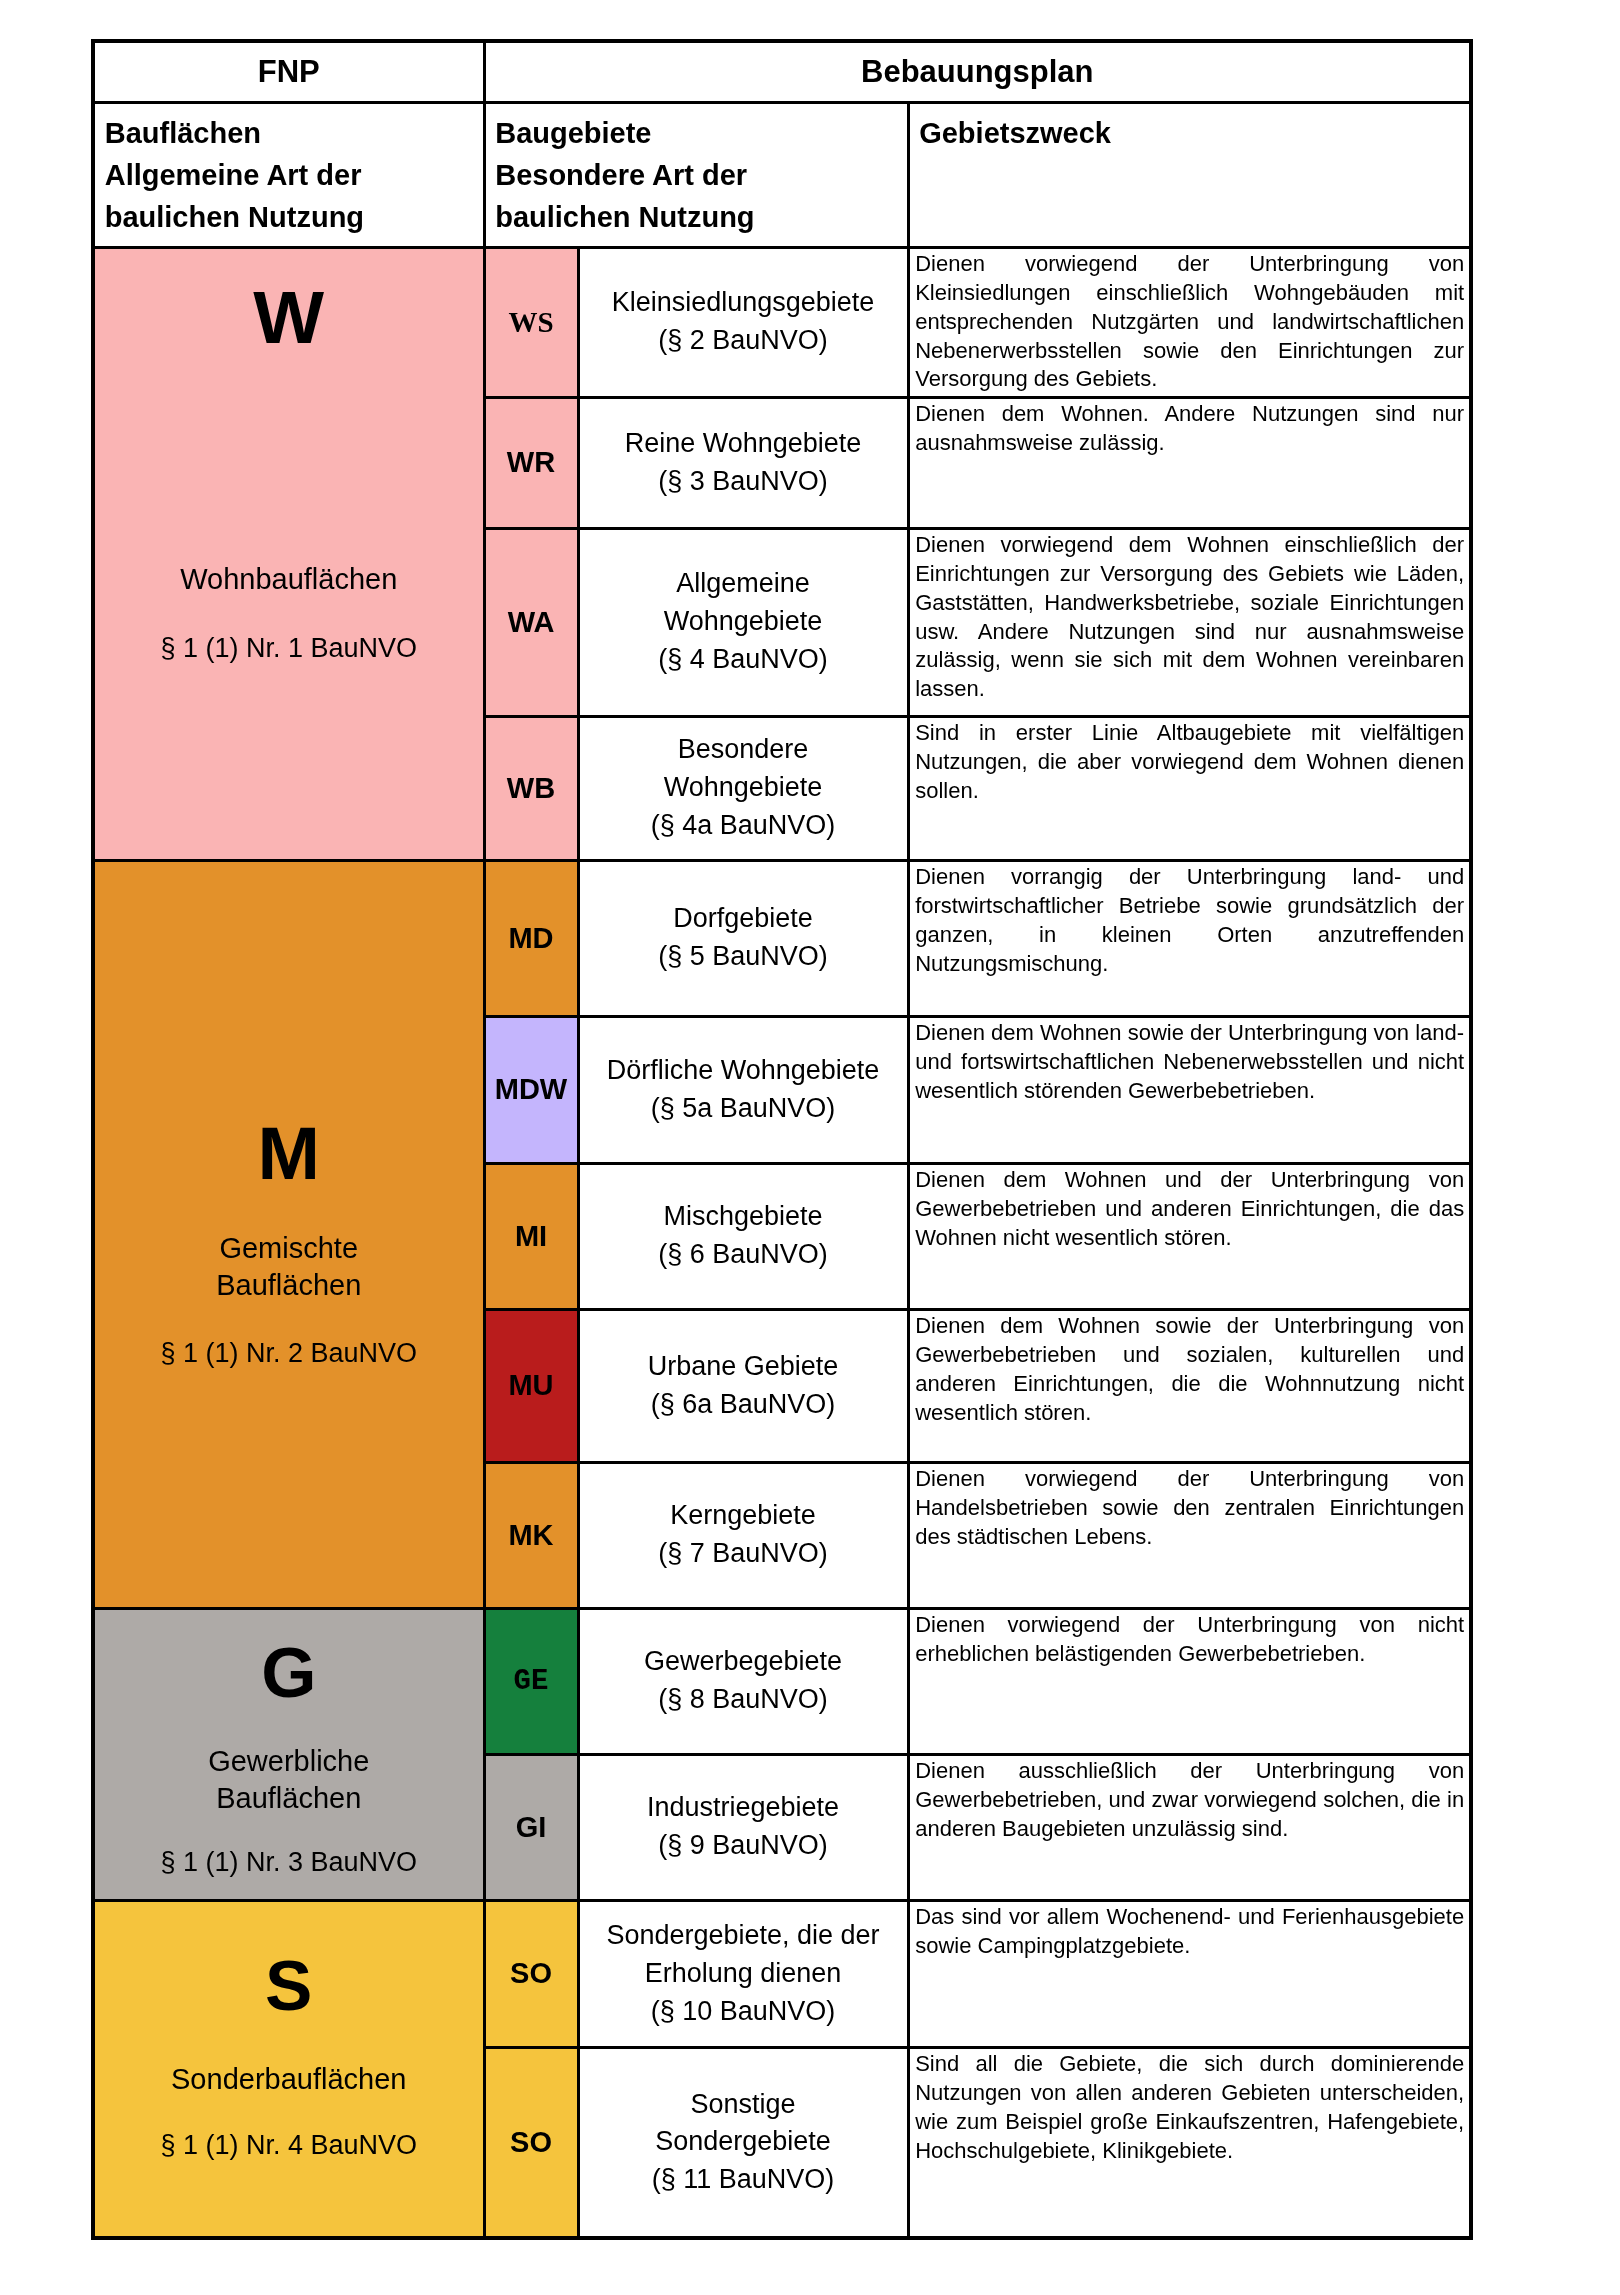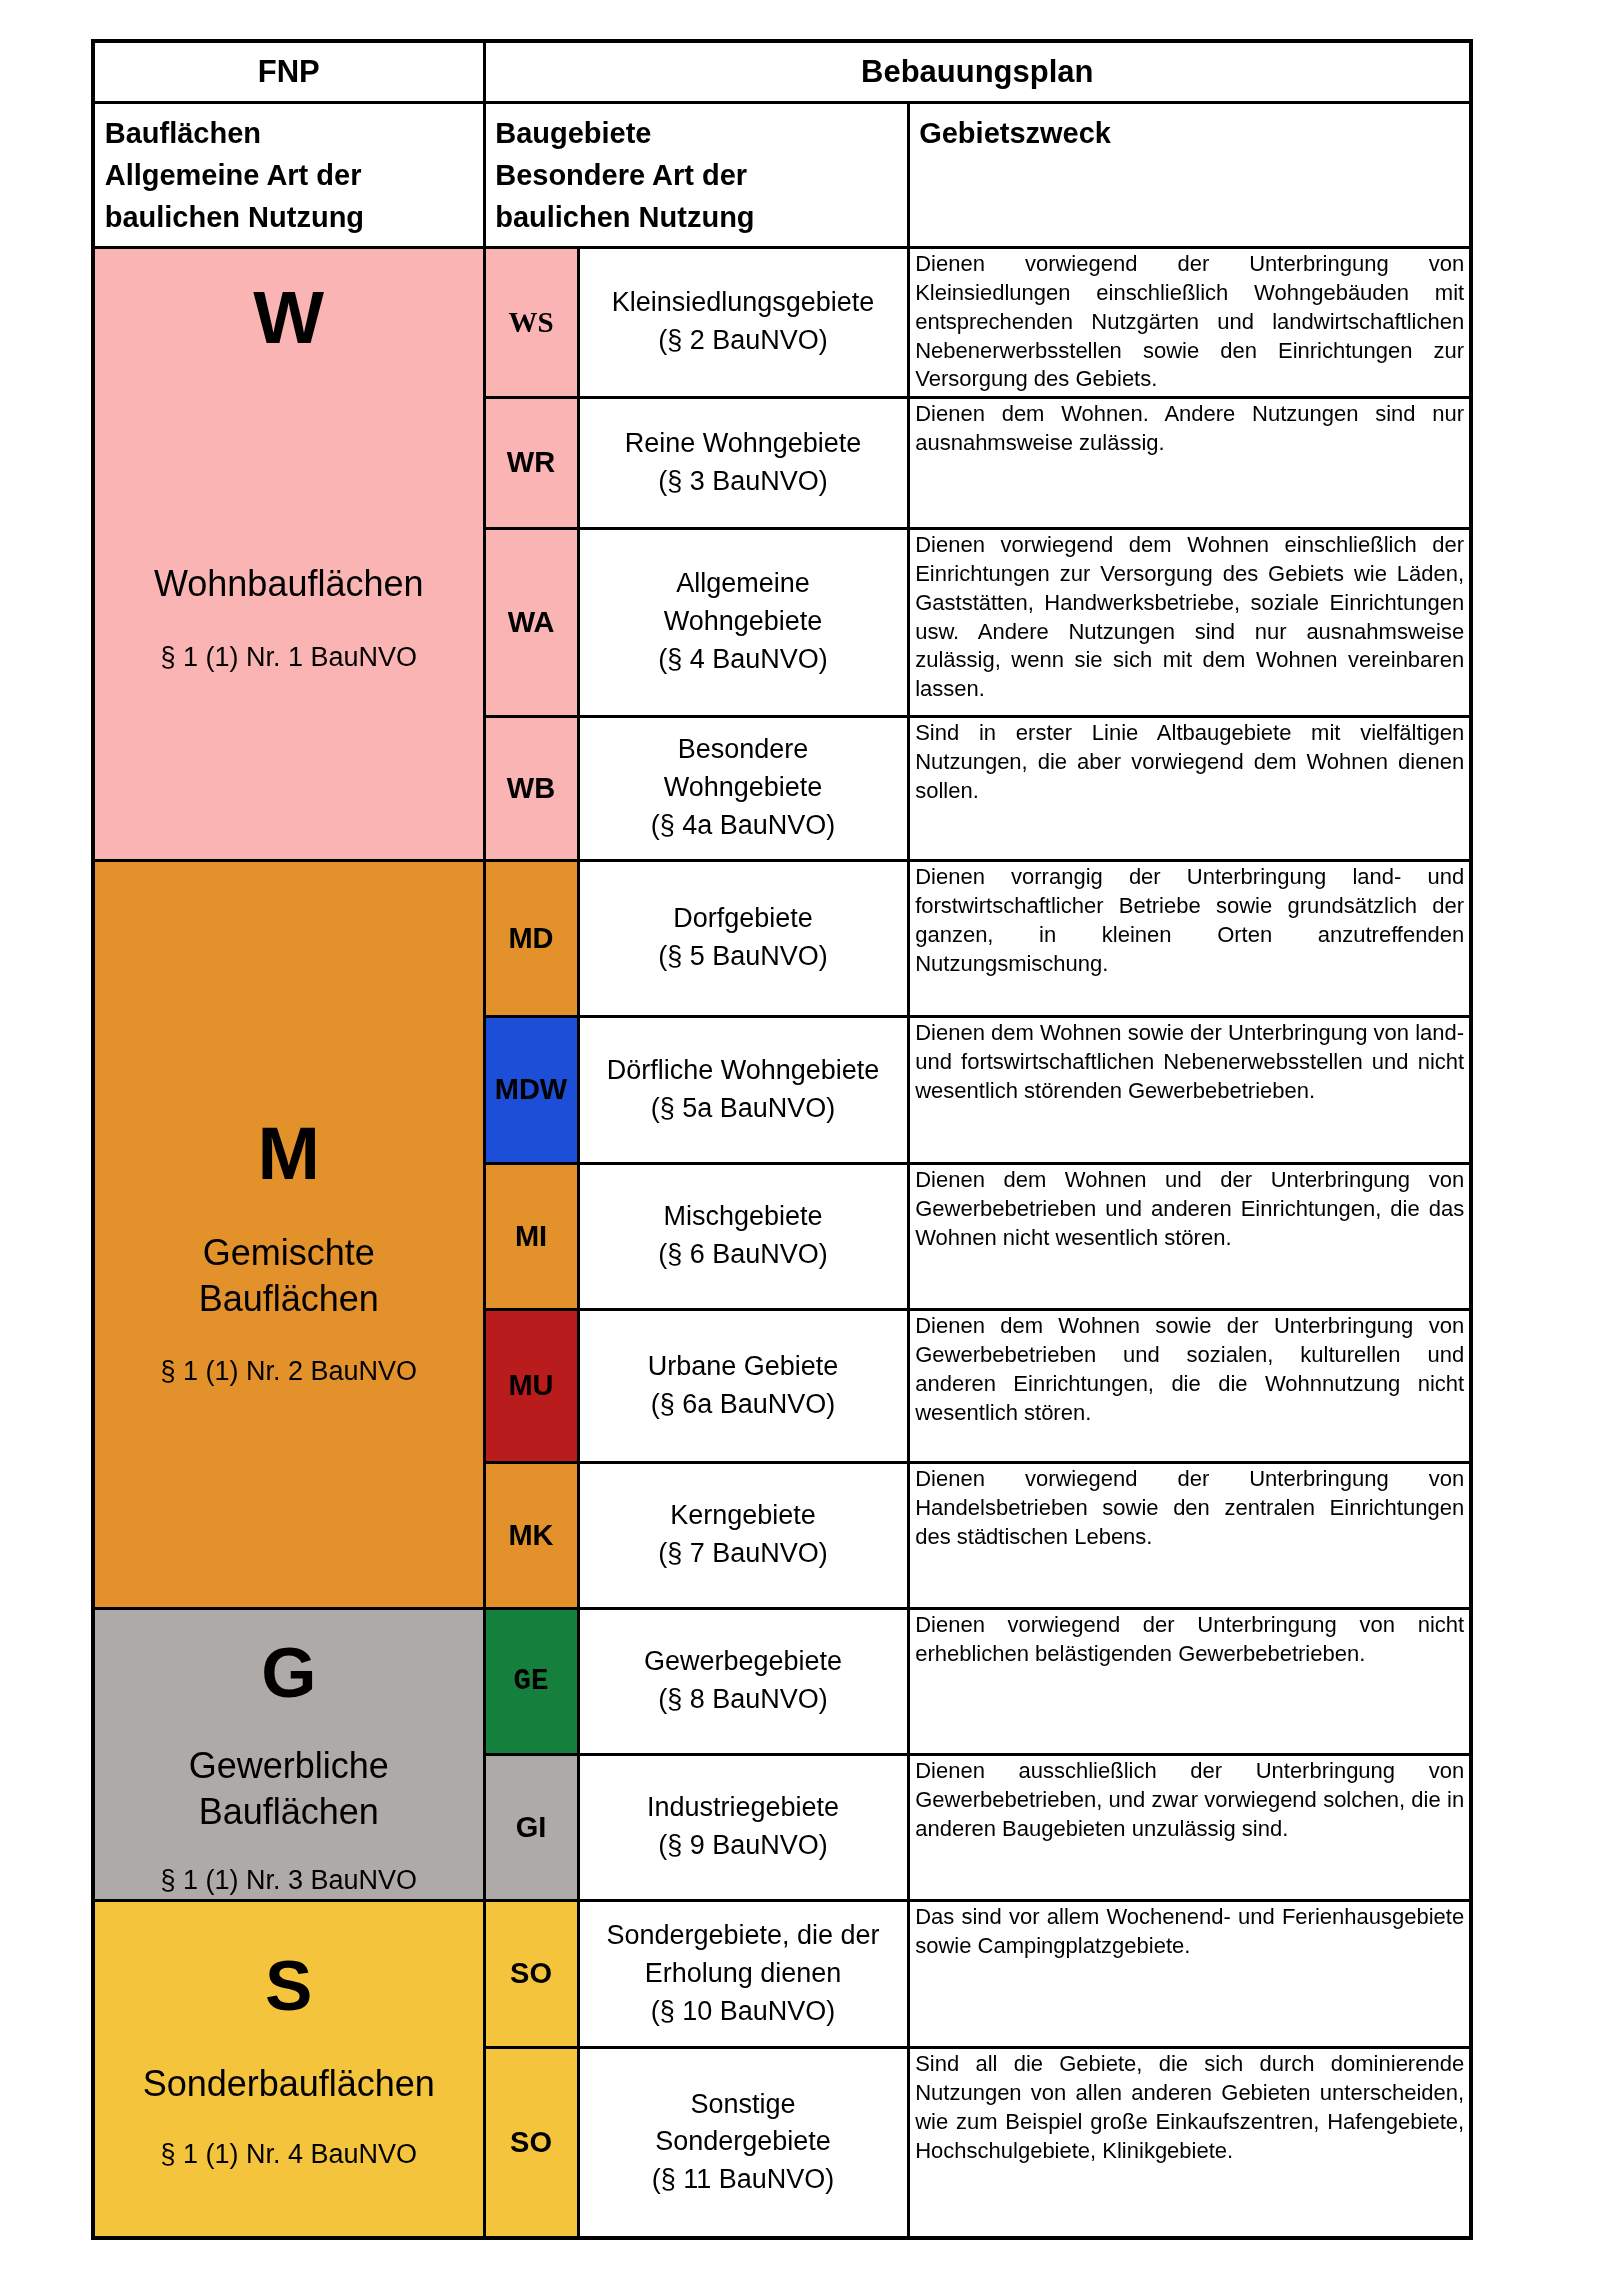--- a/index.html
+++ b/index.html
@@ -33,21 +33,21 @@
     font-size:27px;text-align:center;vertical-align:middle;
     line-height:1.4;white-space:pre-line;background:#fff;padding:0 21px;
   }
   td.purpose{
     font-size:22px;text-align:justify;text-justify:inter-word;vertical-align:top;
     line-height:1.31;background:#fff;padding:1.6px 4.9px 0 5.7px;
   }
   td.gcell{vertical-align:top;text-align:center;padding:0;}
   .gwrap{display:flex;flex-direction:column;align-items:center;}
   .gletter{font-weight:bold;font-size:75px;line-height:1.1;}
-  .gname{font-size:36px;line-height:1.28;white-space:pre-line;}
+  .gname{font-size:29px;line-height:1.28;white-space:pre-line;}
   .gref{font-size:27px;line-height:1.2;}
   .g-w .gwrap{padding-top:27.5px}  .g-w .gletter{margin-bottom:202px} .g-w .gname{margin-bottom:34px}
   .g-m .gwrap{padding-top:250px} .g-m .gletter{margin-bottom:36px}  .g-m .gname{margin-bottom:33px}
   .g-g .gwrap{padding-top:24px}  .g-g .gletter{margin-bottom:31px;font-size:71px}  .g-g .gname{margin-bottom:29px}
   .g-s .gwrap{padding-top:45px}  .g-s .gletter{margin-bottom:36px;font-size:71px}  .g-s .gname{margin-bottom:31px}
 </style>
 </head>
 <body>
 
 <table class="bplan">
@@ -113,21 +113,21 @@
 Bauflächen</div>
         <div class="gref">§ 1 (1) Nr. 2 BauNVO</div>
       </div>
     </td>
     <td class="code" style="background-color: rgb(227, 145, 42);">MD</td>
     <td class="dname">Dorfgebiete
 (§ 5 BauNVO)</td>
     <td class="purpose">Dienen vorrangig der Unterbringung land- und forstwirtschaftlicher Betriebe sowie grundsätzlich der ganzen, in kleinen Orten anzutreffenden Nutzungsmischung.</td>
   </tr>
   <tr class="r-mdw">
-    <td class="code" style="background-color: #1d4ed8;">MDW</td>
+    <td class="code" style="background-color: #c4b5fd;">MDW</td>
     <td class="dname">Dörfliche Wohngebiete
 (§ 5a BauNVO)</td>
     <td class="purpose">Dienen dem Wohnen sowie der Unterbringung von land- und fortswirtschaftlichen Nebenerwebsstellen und nicht wesentlich störenden Gewerbebetrieben.</td>
   </tr>
   <tr class="r-mi">
     <td class="code" style="background-color: rgb(227, 145, 42);">MI</td>
     <td class="dname">Mischgebiete
 (§ 6 BauNVO)</td>
     <td class="purpose">Dienen dem Wohnen und der Unterbringung von Gewerbebetrieben und anderen Einrichtungen, die das Wohnen nicht wesentlich stören.</td>
   </tr>

